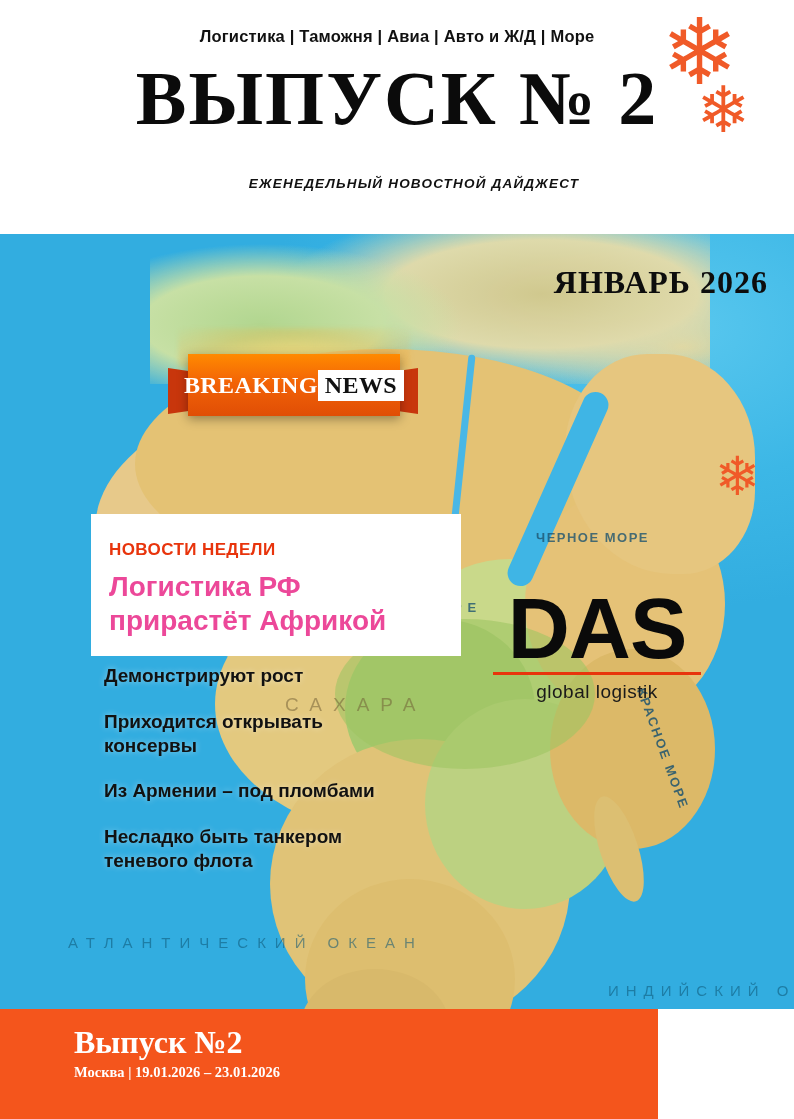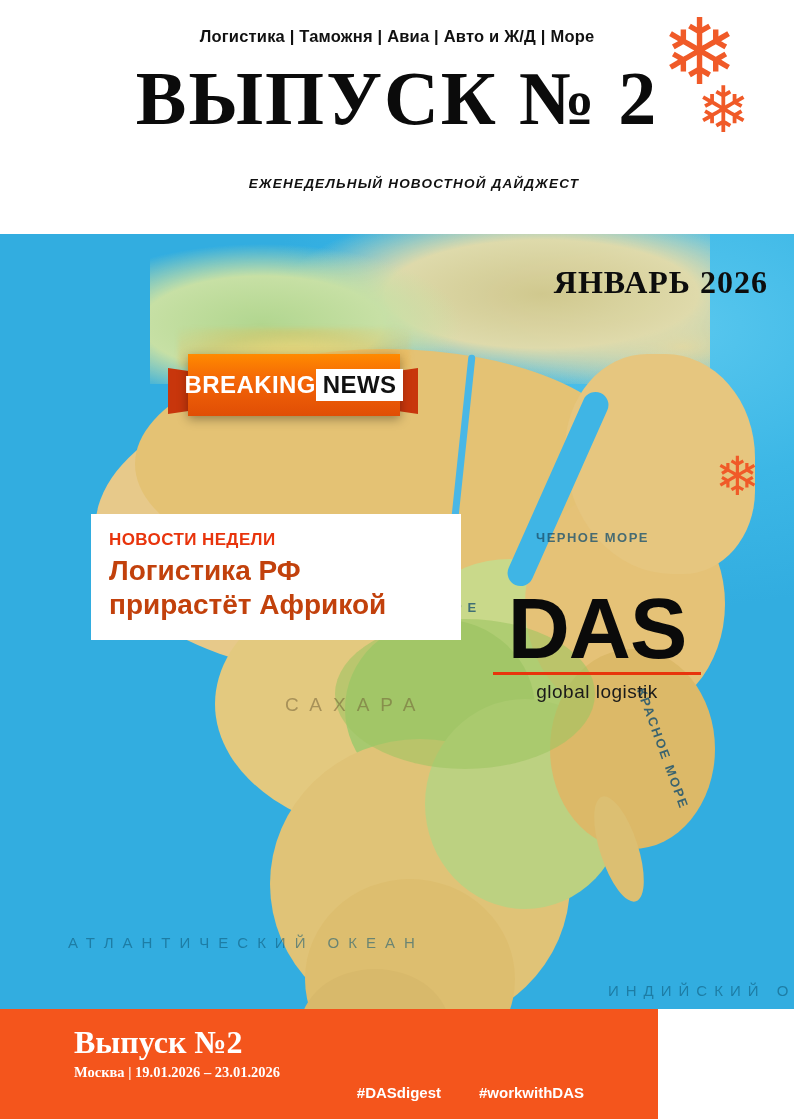--- a/index.html
+++ b/index.html
@@ -172,46 +172,47 @@
     filter: blur(2px);
   }
   .breaking .txt {
     position: absolute;
     left: 20px; top: 22px;
     width: 212px; height: 62px;
     display: flex; align-items: center; justify-content: center;
     font-weight: bold;
     font-size: 24px;
     letter-spacing: .4px;
+    font-family: Liberation Serif, serif;
   }
   .breaking .b-word { color: #ffffff; }
   .breaking .n-word { color: #111111; background: #ffffff; padding: 2px 7px; }
 
   
   .headline-card {
     position: absolute;
     left: 91px;
     top: 280px;
     width: 370px;
     background: #ffffff;
-    padding: 16px 18px 18px 18px;
+    padding: 26px 18px 18px 18px;
     box-sizing: border-box;
   }
   .headline-kicker {
     color: #e8340c;
     font-weight: bold;
     font-size: 17px;
     letter-spacing: .4px;
   }
   .headline-text {
-    margin-top: 4px;
+    margin-top: 10px;
     font-size: 28px;
     font-weight: bold;
     line-height: 1.22;
-    color: #c2410c;
+    color: #ec4899;
   }
 
   
   .teasers {
     position: absolute;
     left: 104px;
     top: 430px;
     width: 300px;
   }
   .teaser {
@@ -405,34 +406,36 @@
       <span class="b-word">BREAKING</span>
       <span class="n-word">NEWS</span>
     </div>
   </div>
 
   <div class="headline-card">
     <div class="headline-kicker">НОВОСТИ НЕДЕЛИ</div>
     <div class="headline-text">Логистика РФ прирастёт Африкой</div>
   </div>
 
+  <div class="teasers">
+    <div class="teaser">Демонстрируют рост</div>
+    <div class="teaser">Приходится открывать консервы</div>
+    <div class="teaser">Из Армении – под пломбами</div>
+    <div class="teaser">Несладко быть танкером теневого флота</div>
+  </div>
 
   <div class="das-logo">
     <div class="das-word">DAS</div>
     <div class="das-rule"></div>
     <div class="das-tag">global logistik</div>
   </div>
 
 
   <div class="map-label lbl-atlantic" style="position:absolute; left:68px; top:700px;">АТЛАНТИЧЕСКИЙ ОКЕАН</div>
   <div class="map-label lbl-indian" style="position:absolute; left:608px; top:748px;">ИНДИЙСКИЙ ОКЕАН</div>
 </div>
 
 <div class="footer">
   <div class="footer-left">
     <div class="footer-issue">Выпуск №2</div>
     <div class="footer-city">Москва | 19.01.2026 – 23.01.2026</div>
   </div>
-  <div class="footer-tags">
-    <span>#DASdigest</span>
-    <span>#workwithDAS</span>
-  </div>
 </div>
 
 </body></html>

